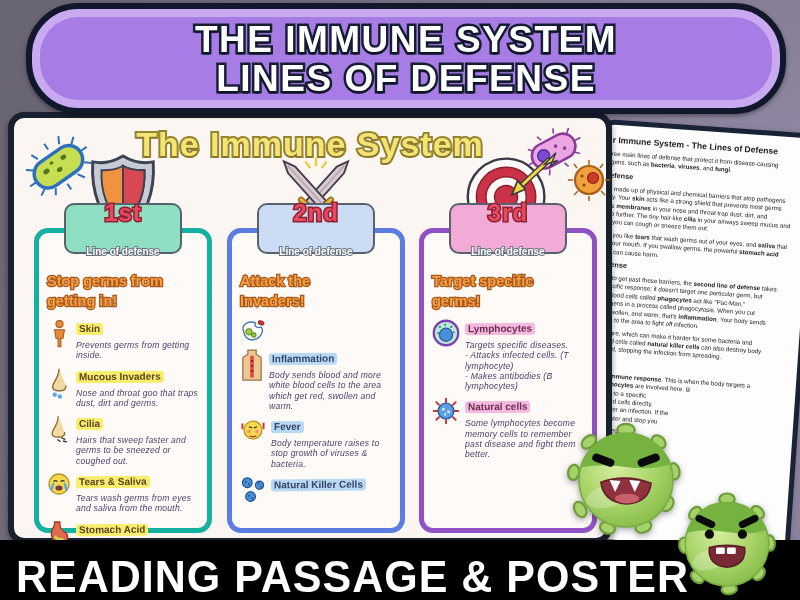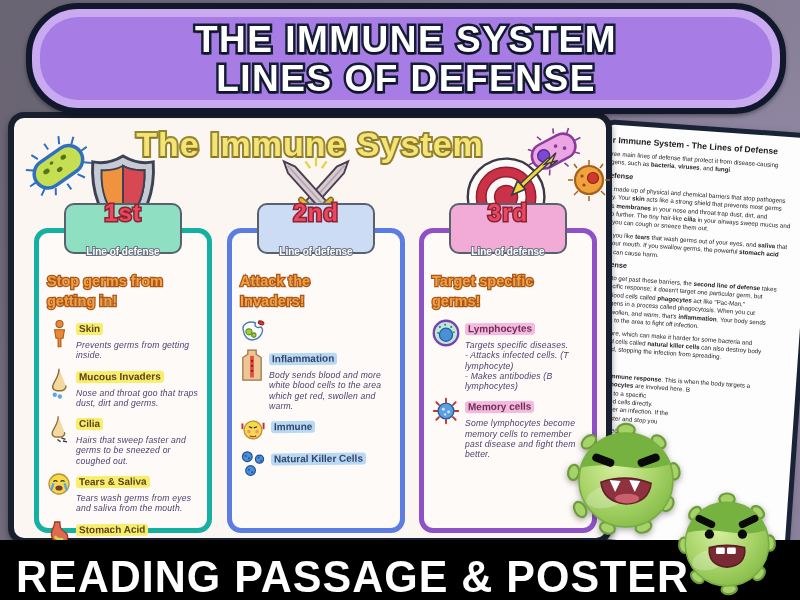--- a/index.html
+++ b/index.html
@@ -345,21 +345,22 @@
                   <path d="M29 7 v8"></path>
                 </g>
               <circle cx="16" cy="16" r="11" fill="#f7d94c" stroke="#b8932a" stroke-width="1.6"></circle>
               <path d="M11 12 l4 1.5 M21 12 l-4 1.5" stroke="#333" stroke-width="1.6"></path>
               <circle cx="11" cy="18" r="2.2" fill="#f09090"></circle>
                 <circle cx="21" cy="18" r="2.2" fill="#f09090"></circle>
               <path d="M12 23 q4 2.5 8 0" stroke="#a33" stroke-width="1.6" fill="none"></path>
             </svg>
           </span>
           <div class="item-text">
-            <span class="item-title">Immune</span>
+            <span class="item-title">Fever</span>
+            <div class="item-desc">Body temperature raises to stop growth of viruses &amp; bacteria.</div>
           </div>
         </div>
 
         <div class="item">
           <span class="item-icon">
             <svg width="26" height="30" viewBox="0 0 32 36">
               <g fill="#4a90d9" stroke="#1f4f8f" stroke-width="1.4">
                 <circle cx="9" cy="9" r="6"></circle>
                   <circle cx="24" cy="12" r="5"></circle>
                   <circle cx="13" cy="26" r="6"></circle>
@@ -436,21 +437,21 @@
                   <path d="M6 16 h-4"></path>
                   <path d="M8 9 l-3 -3"></path>
               </g>
               <circle cx="16" cy="16" r="9" fill="#5aa0e0" stroke="#2a5a9a" stroke-width="1.6"></circle>
               <circle cx="13" cy="14" r="1.7" fill="#cfe6f7"></circle>
                 <circle cx="19" cy="17" r="1.7" fill="#cfe6f7"></circle>
                 <circle cx="15" cy="20" r="1.3" fill="#cfe6f7"></circle>
             </svg>
           </span>
           <div class="item-text">
-            <span class="item-title">Memory cells</span>
+            <span class="item-title">Natural cells</span>
             <div class="item-desc">Some lymphocytes become memory cells to remember past disease and fight them better.</div>
           </div>
         </div>
       </div>
       <div class="badge">
         <div class="badge-num">3rd</div>
         <div class="badge-sub">Line of defense</div>
       </div>
     </div>
   </div>

